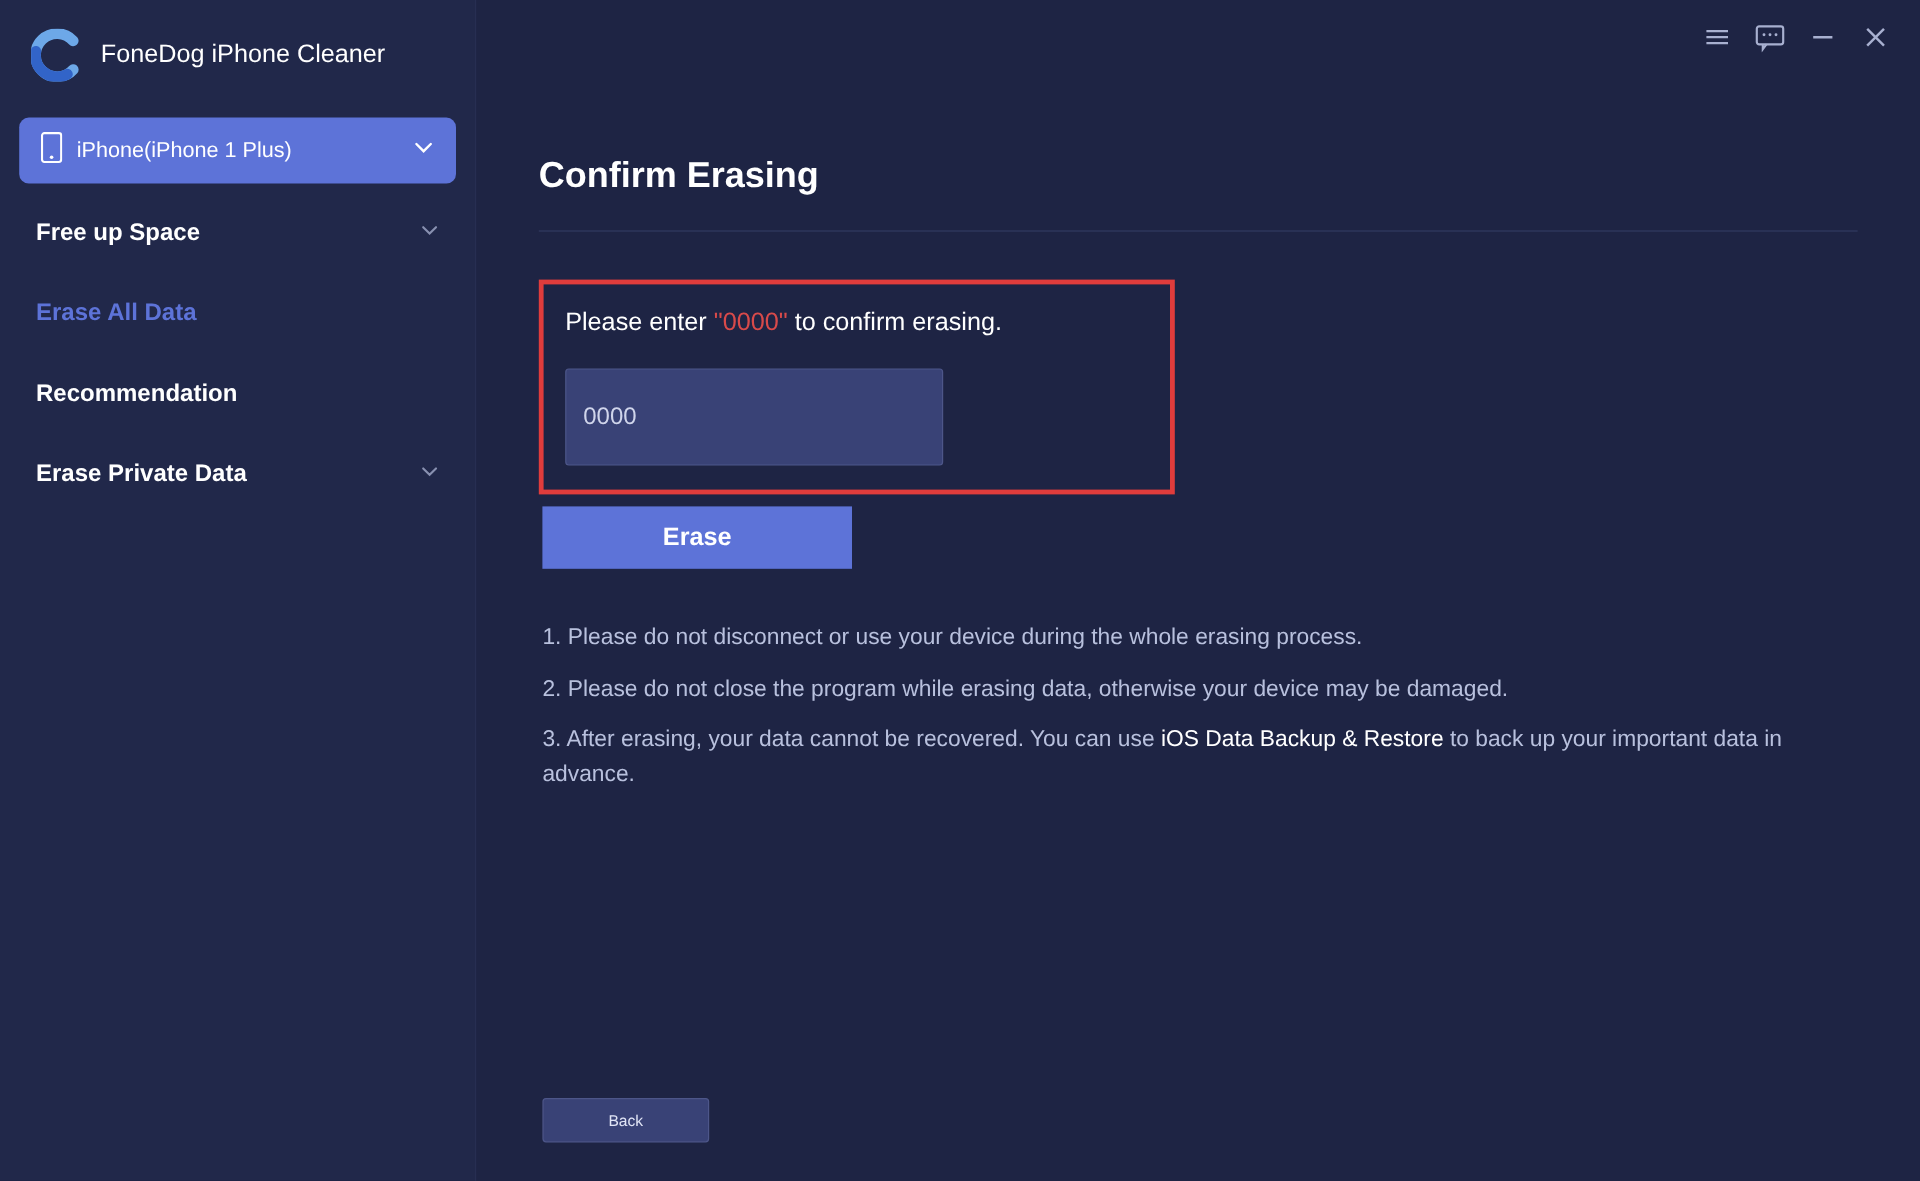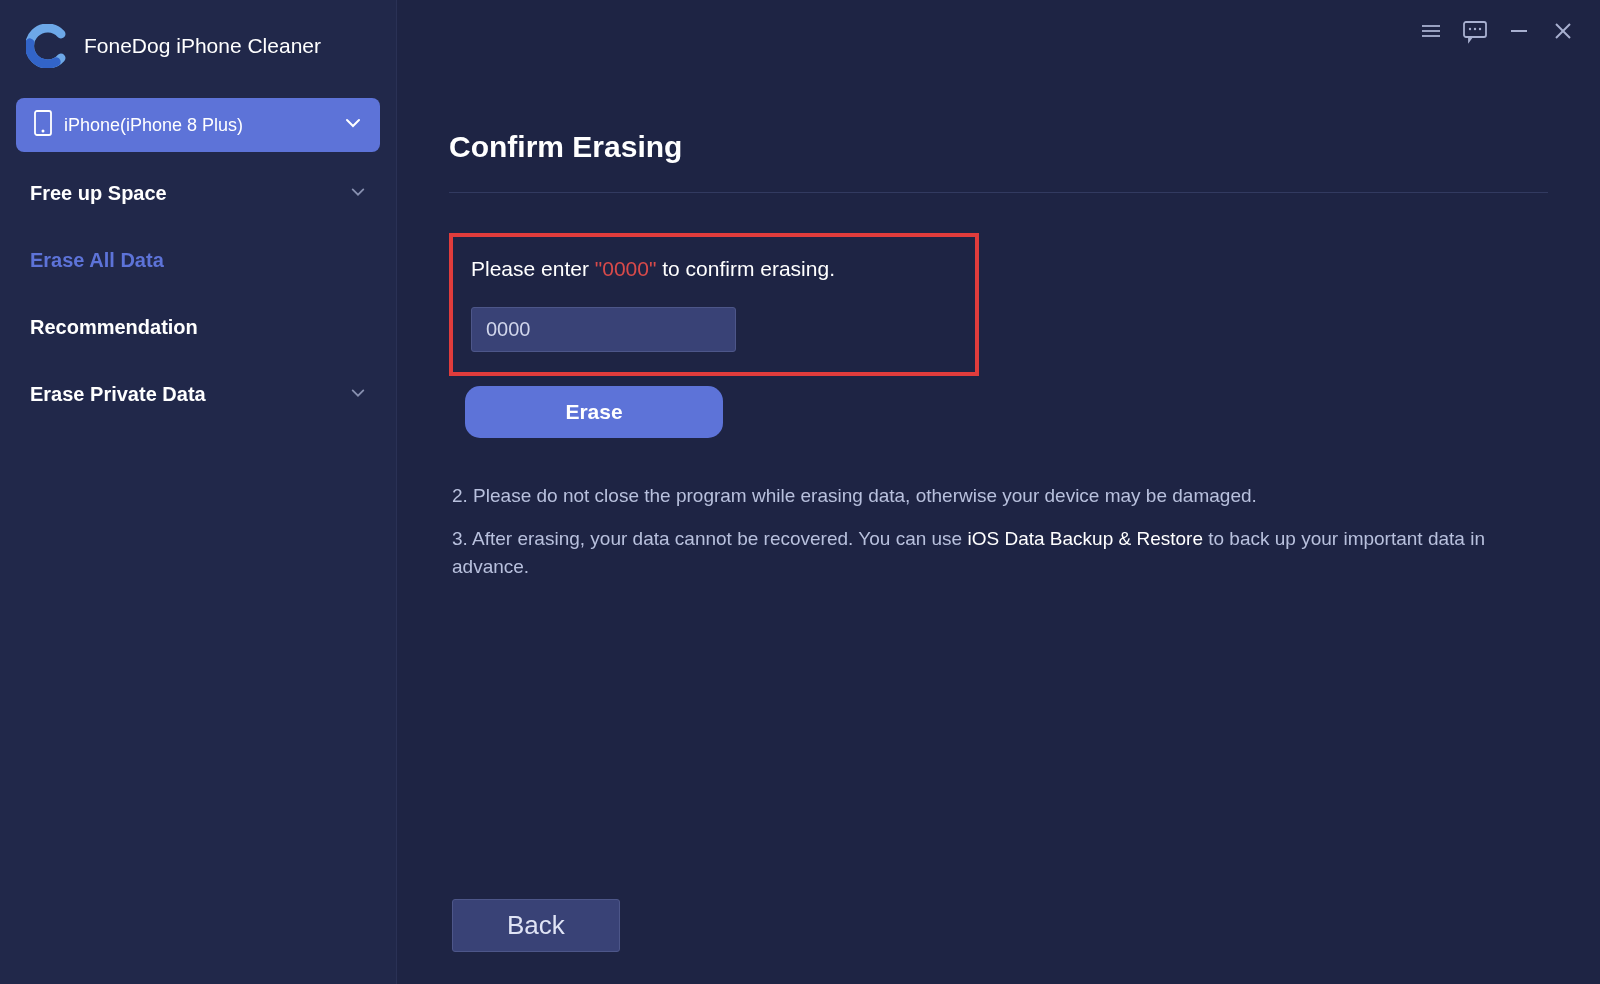--- a/index.html
+++ b/index.html
@@ -150,38 +150,38 @@
     }
     
     .confirm-code {
       color: #d84a4a;
     }
     
     .code-input {
       background: #394276;
       border: 1px solid #4d5689;
       border-radius: 3px;
-      padding: 10px 14px;
+      padding: 28px 14px;
       font-size: 20px;
       color: #d0d5eb;
-      width: 265px;
+      width: 315px;
       outline: none;
     }
     
     .erase-button {
       background: #5d73d8;
       border: none;
-      border-radius: 15px;
+      border-radius: 0;
       padding: 14px 40px;
       font-size: 21px;
       font-weight: 700;
       color: #ffffff;
       cursor: pointer;
       width: 258px;
-      margin-left: 16px;
+      margin-left: 3px;
       margin-bottom: 44px;
     }
     
     .notes-section {
       margin-left: 3px;
     }
     
     .notes-title {
       font-size: 19px;
       color: #b8c0dd;
@@ -198,21 +198,21 @@
     .note-link {
       color: #ffffff;
       cursor: pointer;
     }
     
     .back-button {
       background: #394276;
       border: 1px solid #4d5689;
       border-radius: 3px;
       padding: 10px 54px;
-      font-size: 26px;
+      font-size: 13px;
       color: #e0e4f5;
       cursor: pointer;
       position: absolute;
       bottom: 32px;
       left: 55px;
     }
     
     .chevron-down {
       width: 18px;
       height: 18px;
@@ -234,21 +234,21 @@
     </div>
 
     <div class="device-selector">
       <div class="device-left">
         <span>
           <svg width="18" height="26" viewBox="0 0 18 26">
             <rect x="1" y="1" width="16" height="24" rx="2" stroke="#ffffff" stroke-width="1.8" fill="none"></rect>
             <circle cx="9" cy="21" r="1.5" fill="#ffffff"></circle>
           </svg>
         </span>
-        <span class="device-name">iPhone(iPhone 8 Plus)</span>
+        <span class="device-name">iPhone(iPhone 1 Plus)</span>
       </div>
       <span>
         <svg class="chevron-down" viewBox="0 0 18 18">
           <path d="M 3 6 L 9 12 L 15 6" stroke="#ffffff" stroke-width="2" fill="none" stroke-linecap="round"></path>
         </svg>
       </span>
     </div>
 
     <div class="nav-item">
       <span>Free up Space</span>
@@ -315,20 +315,21 @@
       <div class="highlight-box">
         <div class="confirm-text">
           <span>Please enter </span><span class="confirm-code">"0000"</span><span> to confirm erasing.</span>
         </div>
         <input class="code-input" type="text" value="0000" style="">
       </div>
 
       <button class="erase-button">Erase</button>
 
       <div class="notes-section">
+        <div class="note-item">1. Please do not disconnect or use your device during the whole erasing process.</div>
         <div class="note-item">2. Please do not close the program while erasing data, otherwise your device may be damaged.</div>
         <div class="note-item">
           <span>3. After erasing, your data cannot be recovered. You can use </span><span class="note-link">iOS Data Backup &amp; Restore</span><span> to back up your important data in advance.</span>
         </div>
       </div>
 
       <button class="back-button">Back</button>
     </div>
   </main>
 </div>

